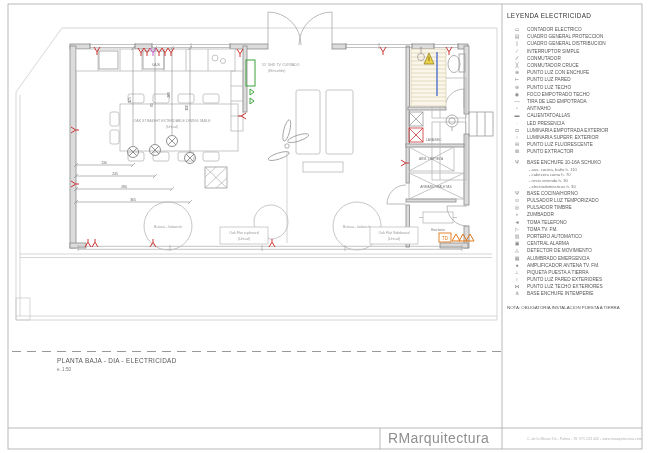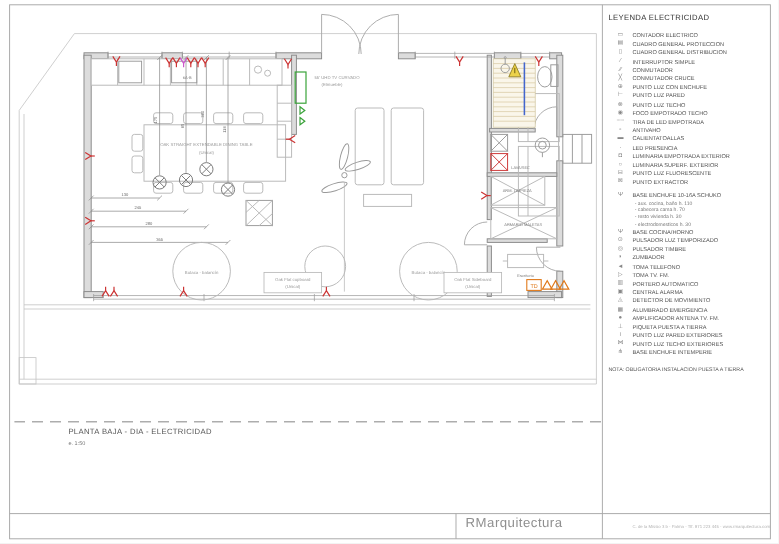--- a/index.html
+++ b/index.html
@@ -17,21 +17,21 @@
   .lg-subs{margin-left:22px;}
   .lg-sub{font-size:4.2px;color:#777;line-height:5.8px;white-space:nowrap;}
   .lg-note{font-size:4.4px;color:#555;margin-top:7px;white-space:nowrap;}
   
   .dashline{position:absolute;left:12px;top:351px;width:489px;height:1px;
     background:repeating-linear-gradient(90deg,#999 0 9px,transparent 9px 15px);}
   .tblock{position:absolute;left:57px;top:357px;color:#555;}
   .tblock .t1{font-size:6.4px;letter-spacing:.3px;}
   .tblock .t2{font-size:4.6px;color:#777;margin-top:3px;}
   
-  .logo{position:absolute;left:388px;top:430px;font-size:11px;color:#8f8f8f;letter-spacing:.4px;}
+  .logo{position:absolute;left:388px;top:430px;font-size:14px;color:#8f8f8f;letter-spacing:.4px;}
   .contact{position:absolute;left:527px;top:437px;font-size:3.6px;color:#b3b3b3;white-space:nowrap;}
   
   .sym-red{stroke:var(--red);}
   .sym-mag{stroke:var(--magenta);}
   .sym-grn{stroke:var(--green);}
   .sym-org{stroke:var(--orange);}
   .wall{fill:#dcdcdc;stroke:#8a8a8a;stroke-width:.8;}
   .thin{stroke:#c6c6c6;stroke-width:.7;fill:none;}
   .furn{stroke:#b8b8b8;stroke-width:.8;fill:none;}
   .fix{stroke:#9a9a9a;stroke-width:.8;fill:none;}

